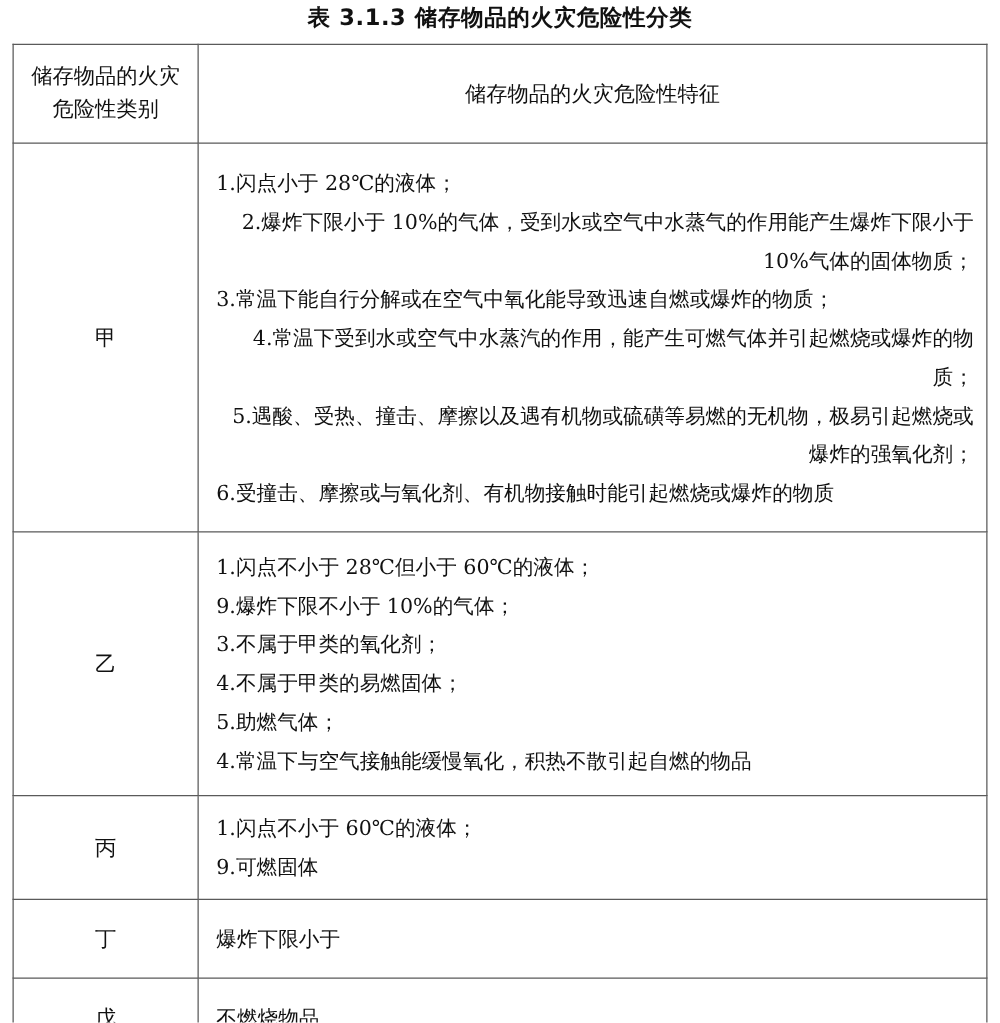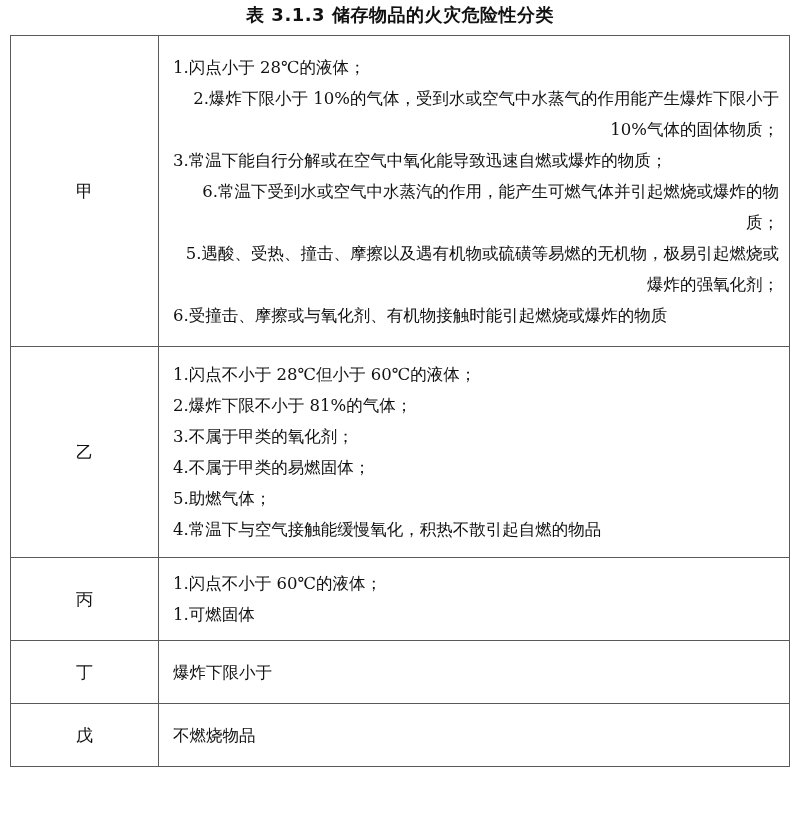--- a/index.html
+++ b/index.html
@@ -93,50 +93,57 @@
 
   <div class="table-title">表 3.1.3 储存物品的火灾危险性分类</div>
 
   <table class="fire-table">
     <colgroup>
       <col class="col-cat">
       <col>
     </colgroup>
     <tbody>
 
+      <tr>
+        <td class="cell-head cell-head-left">
+          <div>储存物品的火灾</div>
+          <div>危险性类别</div>
+        </td>
+        <td class="cell-head">储存物品的火灾危险性特征</td>
+      </tr>
 
       <tr class="row-jia">
         <td class="cell-cat">甲</td>
         <td class="cell-desc">
           <div class="line">1.闪点小于 28℃的液体；</div>
           <div class="line wrap">2.爆炸下限小于 10%的气体，受到水或空气中水蒸气的作用能产生爆炸下限小于 10%气体的固体物质；</div>
           <div class="line">3.常温下能自行分解或在空气中氧化能导致迅速自燃或爆炸的物质；</div>
-          <div class="line wrap">6.常温下受到水或空气中水蒸汽的作用，能产生可燃气体并引起燃烧或爆炸的物质；</div>
+          <div class="line wrap">4.常温下受到水或空气中水蒸汽的作用，能产生可燃气体并引起燃烧或爆炸的物质；</div>
           <div class="line wrap">5.遇酸、受热、撞击、摩擦以及遇有机物或硫磺等易燃的无机物，极易引起燃烧或爆炸的强氧化剂；</div>
           <div class="line">6.受撞击、摩擦或与氧化剂、有机物接触时能引起燃烧或爆炸的物质</div>
         </td>
       </tr>
 
       <tr class="row-yi">
         <td class="cell-cat">乙</td>
         <td class="cell-desc">
           <div class="line">1.闪点不小于 28℃但小于 60℃的液体；</div>
-          <div class="line">2.爆炸下限不小于 81%的气体；</div>
+          <div class="line">9.爆炸下限不小于 10%的气体；</div>
           <div class="line">3.不属于甲类的氧化剂；</div>
           <div class="line">4.不属于甲类的易燃固体；</div>
           <div class="line">5.助燃气体；</div>
           <div class="line">4.常温下与空气接触能缓慢氧化，积热不散引起自燃的物品</div>
         </td>
       </tr>
 
       <tr class="row-bing">
         <td class="cell-cat">丙</td>
         <td class="cell-desc">
           <div class="line">1.闪点不小于 60℃的液体；</div>
-          <div class="line">1.可燃固体</div>
+          <div class="line">9.可燃固体</div>
         </td>
       </tr>
 
       <tr class="row-ding">
         <td class="cell-cat">丁</td>
         <td class="cell-desc">
           <div class="line">爆炸下限小于</div>
         </td>
       </tr>
 

